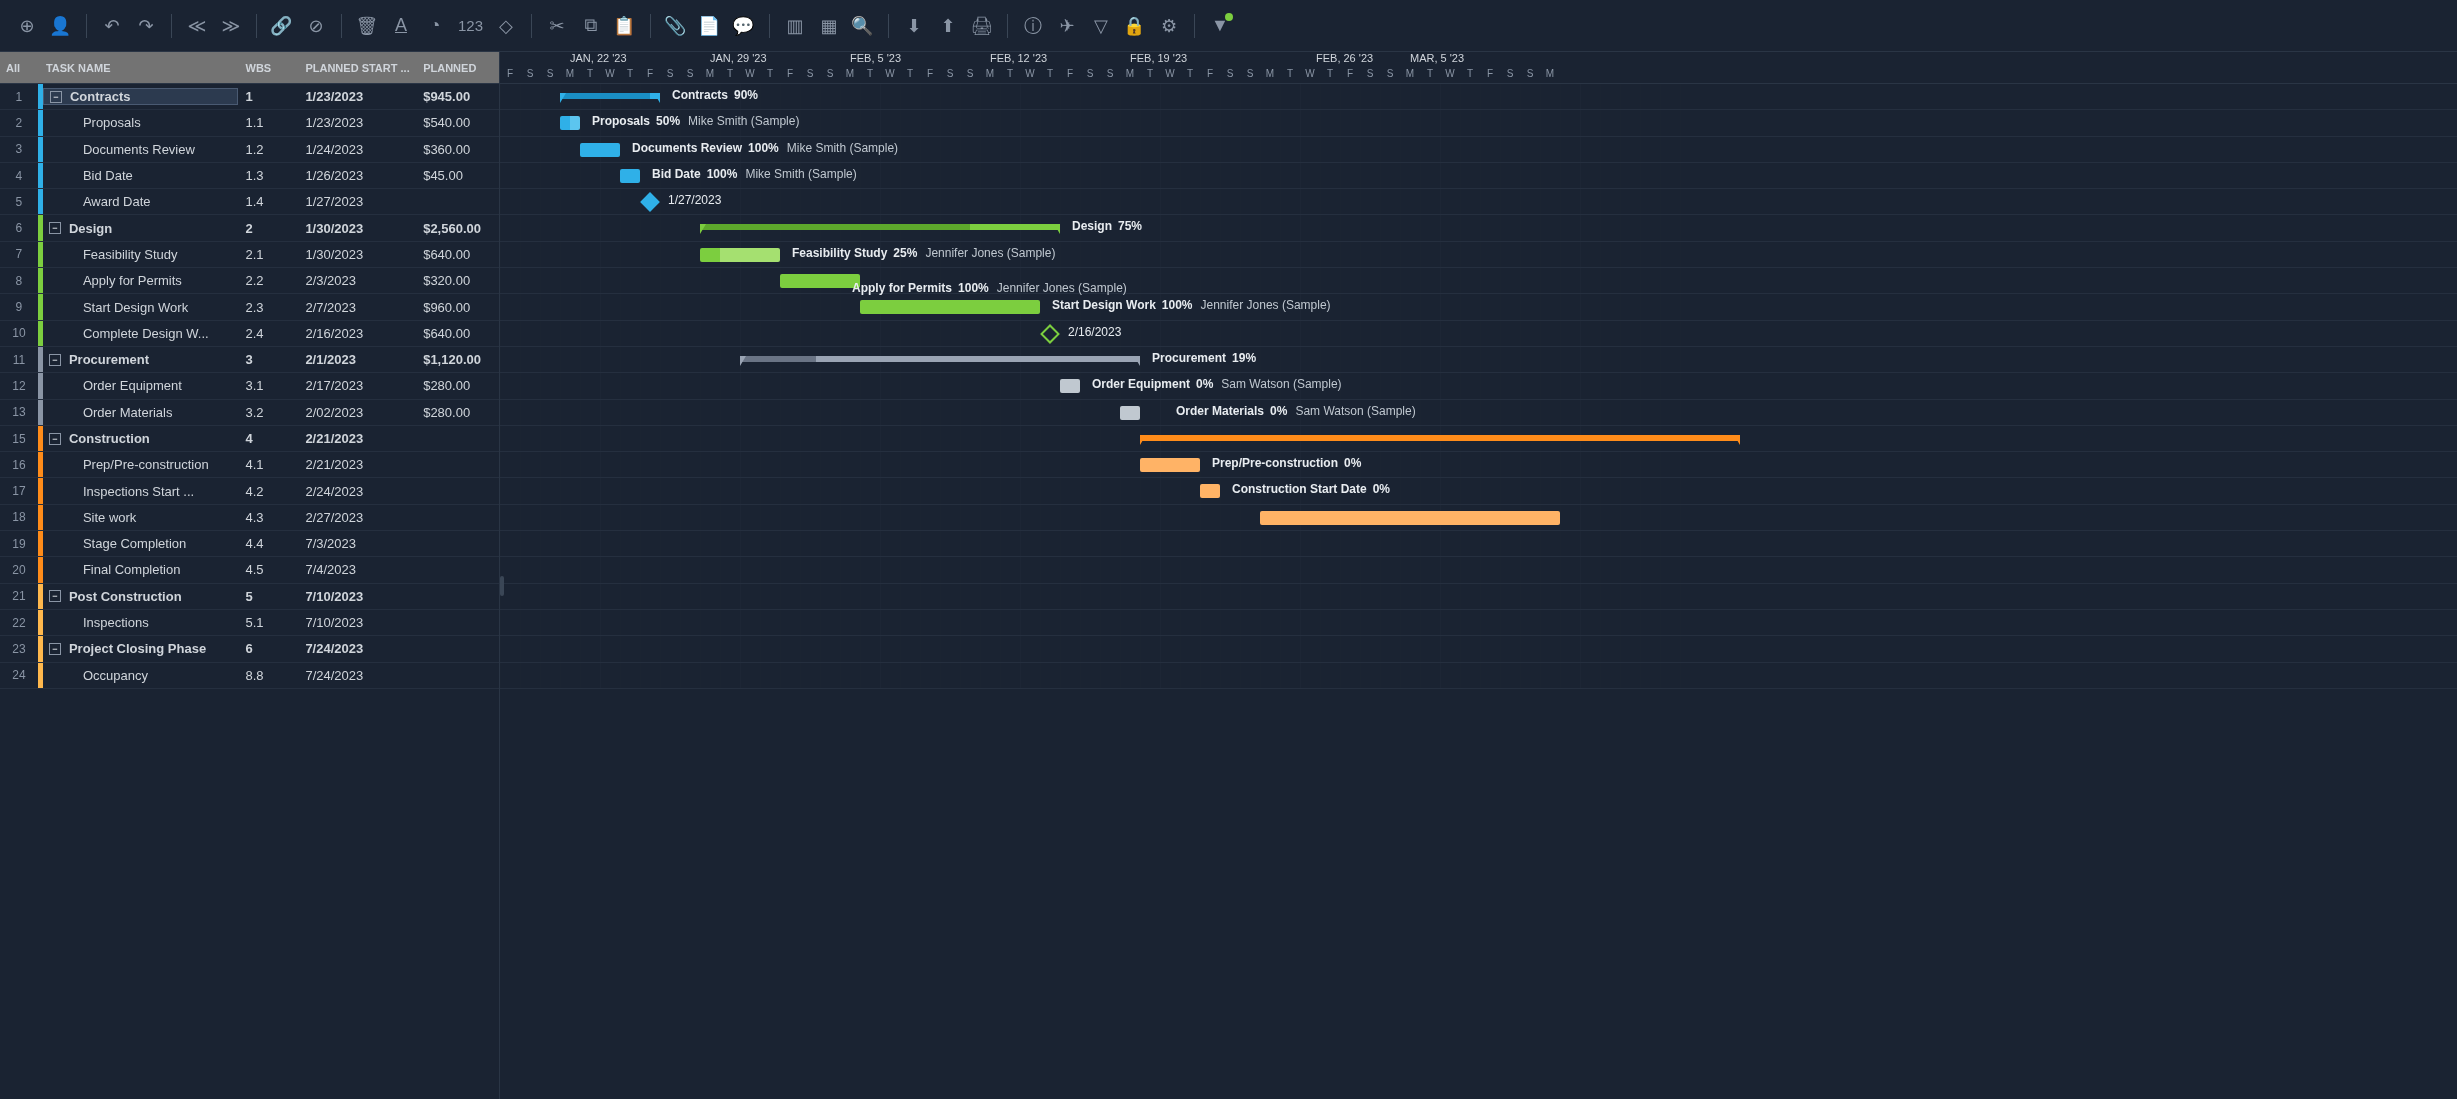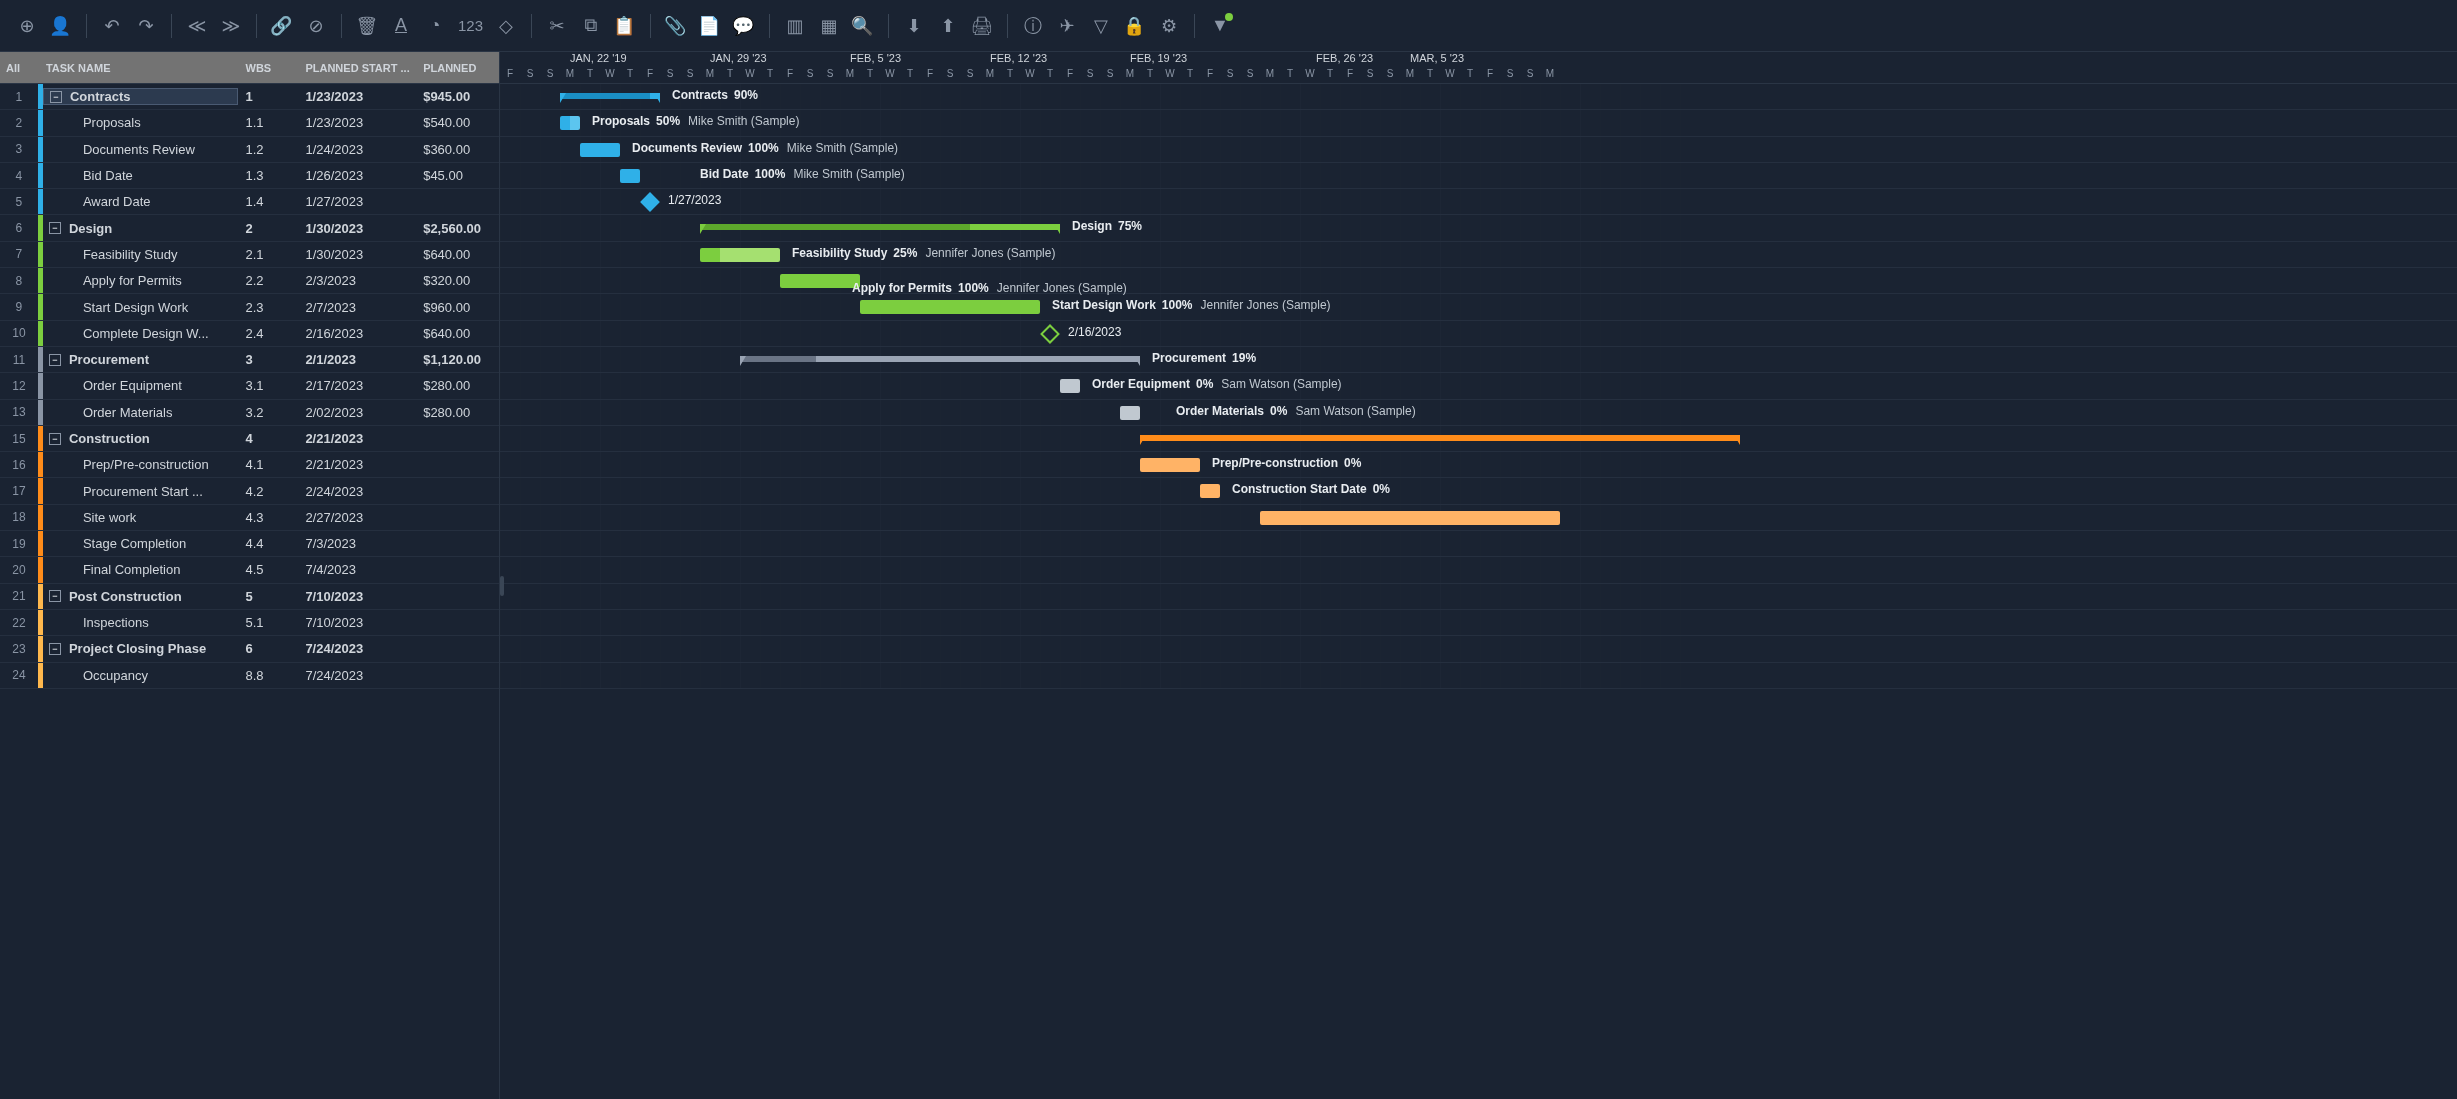--- a/index.html
+++ b/index.html
@@ -442,21 +442,21 @@
             <span>Prep/Pre-construction</span>
           </div>
           <div class="row-wbs ">4.1</div>
           <div class="row-start ">2/21/2023</div>
           <div class="row-cost "></div>
         </div>
         <div class="grid-row">
           <div class="row-num">17</div>
           <div class="row-color" style="background:#ff8c1a"></div>
           <div class="row-name child ">
-            <span>Procurement Start ...</span>
+            <span>Inspections Start ...</span>
           </div>
           <div class="row-wbs ">4.2</div>
           <div class="row-start ">2/24/2023</div>
           <div class="row-cost "></div>
         </div>
         <div class="grid-row">
           <div class="row-num">18</div>
           <div class="row-color" style="background:#ff8c1a"></div>
           <div class="row-name child ">
             <span>Site work</span>
@@ -525,21 +525,21 @@
           </div>
           <div class="row-wbs ">8.8</div>
           <div class="row-start ">7/24/2023</div>
           <div class="row-cost "></div>
         </div>
       </div>
   </div>
 
   <div class="gantt-pane">
     <div class="timeline-header" id="timeline-header">
-        <div class="week-label" style="left: 70px;">JAN, 22 '19</div>
+        <div class="week-label" style="left: 70px;">JAN, 22 '23</div>
         <div class="week-label" style="left: 210px;">JAN, 29 '23</div>
         <div class="week-label" style="left: 350px;">FEB, 5 '23</div>
         <div class="week-label" style="left: 490px;">FEB, 12 '23</div>
         <div class="week-label" style="left: 630px;">FEB, 19 '23</div>
         <div class="week-label" style="left: 792px; padding-left: 24px;">FEB, 26 '23</div>
         <div class="week-label" style="left: 910px;">MAR, 5 '23</div>
         <div class="timeline-days">
           <div class="day-label">F</div>
           <div class="day-label">S</div>
           <div class="day-label">S</div>
@@ -663,21 +663,21 @@
         <div class="gantt-row">
           <div class="bar bar-task" style="left: 60px; width: 20px; background: linear-gradient(to right, rgb(47, 176, 232) 50%, rgb(92, 197, 239) 50%);"></div>
           <div class="bar-label" style="left: 92px;"><span class="name">Proposals</span><span class="pct">50%</span><span class="res">Mike Smith (Sample)</span></div>
         </div>
         <div class="gantt-row">
           <div class="bar bar-task" style="left: 80px; width: 40px; background: linear-gradient(to right, rgb(47, 176, 232) 100%, rgb(92, 197, 239) 100%);"></div>
           <div class="bar-label" style="left: 132px;"><span class="name">Documents Review</span><span class="pct">100%</span><span class="res">Mike Smith (Sample)</span></div>
         </div>
         <div class="gantt-row">
           <div class="bar bar-task" style="left: 120px; width: 20px; background: linear-gradient(to right, rgb(47, 176, 232) 100%, rgb(92, 197, 239) 100%);"></div>
-          <div class="bar-label" style="left: 152px; margin-left: 48px;"><span class="name">Bid Date</span><span class="pct">100%</span><span class="res">Mike Smith (Sample)</span></div>
+          <div class="bar-label" style="left: 152px;"><span class="name">Bid Date</span><span class="pct">100%</span><span class="res">Mike Smith (Sample)</span></div>
         </div>
         <div class="gantt-row">
           <div class="milestone" style="left: 143px; background: rgb(47, 176, 232);"></div>
           <div class="bar-label" style="left: 168px;"><span>1/27/2023</span></div>
         </div>
         <div class="gantt-row">
           <div class="bar bar-summary" style="left: 200px; width: 360px; --bcol: #7cce3f; --pcol: #5da82c; --pct: 75%;"></div>
           <div class="bar-label" style="left: 572px;"><span class="name">Design</span><span class="pct">75%</span></div>
         </div>
         <div class="gantt-row">

